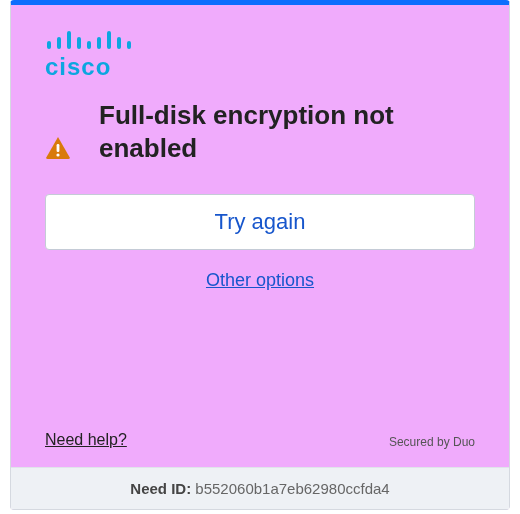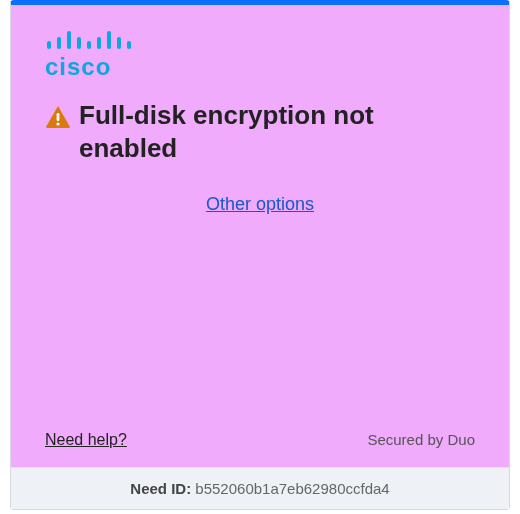--- a/index.html
+++ b/index.html
@@ -23,22 +23,22 @@
     }
     .card-body {
       padding: 26px 34px 16px 34px;
       flex: 1;
     }
     .logo {
       margin-bottom: 16px;
     }
     .heading-row {
       display: flex;
-      align-items: flex-start;
-      gap: 8px;
+      align-items: flex-end;
+      gap: 28px;
       margin-bottom: 30px;
     }
     .warn-icon {
       flex: 0 0 auto;
       margin-top: 6px;
     }
     .title {
       font-size: 26px;
       font-weight: 700;
       color: #222;
@@ -69,32 +69,32 @@
     }
     .secondary-link {
       color: #1756cc;
       font-size: 18px;
       text-decoration: underline;
       cursor: pointer;
     }
     .footer-row {
       display: flex;
       justify-content: space-between;
-      align-items: flex-start;
+      align-items: flex-end;
       padding: 14px 34px 18px 34px;
     }
     .help-link {
       color: #222;
       font-size: 16px;
       text-decoration: underline;
       cursor: pointer;
     }
     .secured {
       color: #555;
-      font-size: 15px;
+      font-size: 12px;
       margin-left: 8px;
     }
     .event-bar {
       background: #eef1f5;
       border-top: 1px solid #e0e4ea;
       text-align: center;
       padding: 12px 0;
       font-size: 15px;
       color: #555;
     }
@@ -129,20 +129,21 @@
         <svg width="26" height="24" viewBox="0 0 26 24">
           <path d="M13 1 L25 22 A2 2 0 0 1 23.3 23 L2.7 23 A2 2 0 0 1 1 22 Z" fill="#d97a0b"></path>
           <rect x="11.6" y="8" width="2.8" height="8" rx="1.2" fill="#fff"></rect>
           <circle cx="13" cy="19" r="1.6" fill="#fff"></circle>
         </svg>
       </span>
       <h1 class="title">Full-disk encryption not enabled</h1>
     </div>
 
 
+    <button class="btn-primary">Try again</button>
 
     <div class="secondary-link-wrap">
       <a class="secondary-link">Other options</a>
     </div>
 
   </div>
 
   <div class="footer-row">
     <a class="help-link">Need help?</a>
     <span class="secured">Secured by Duo</span>

